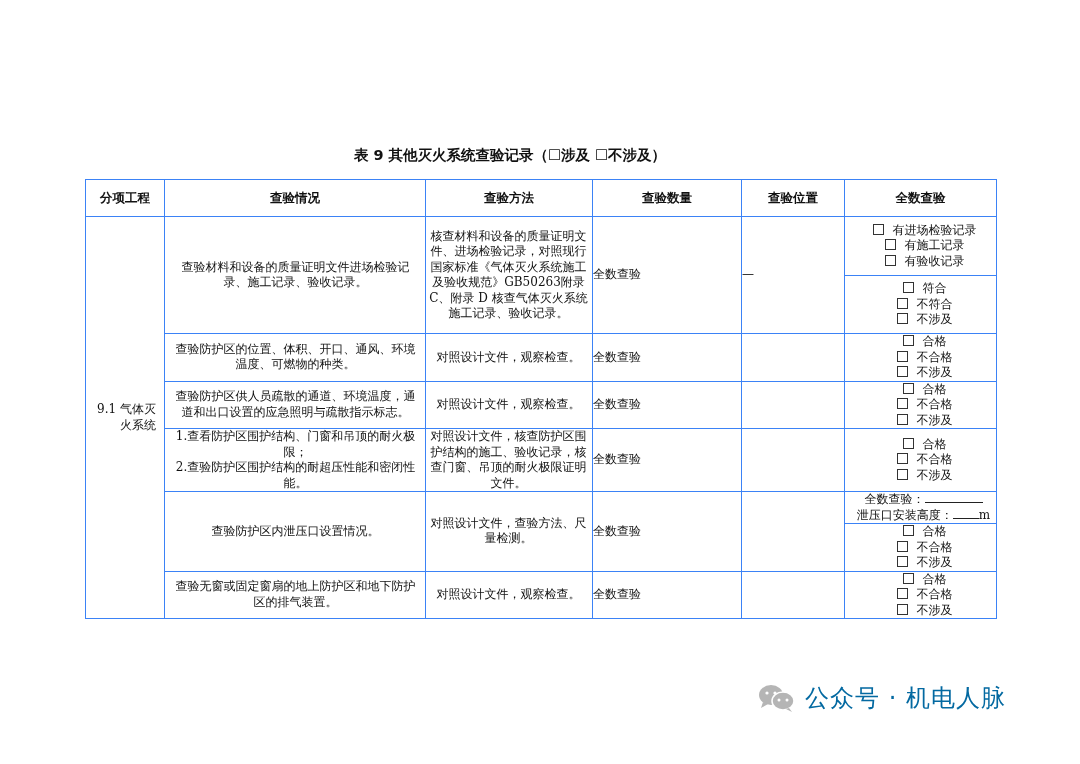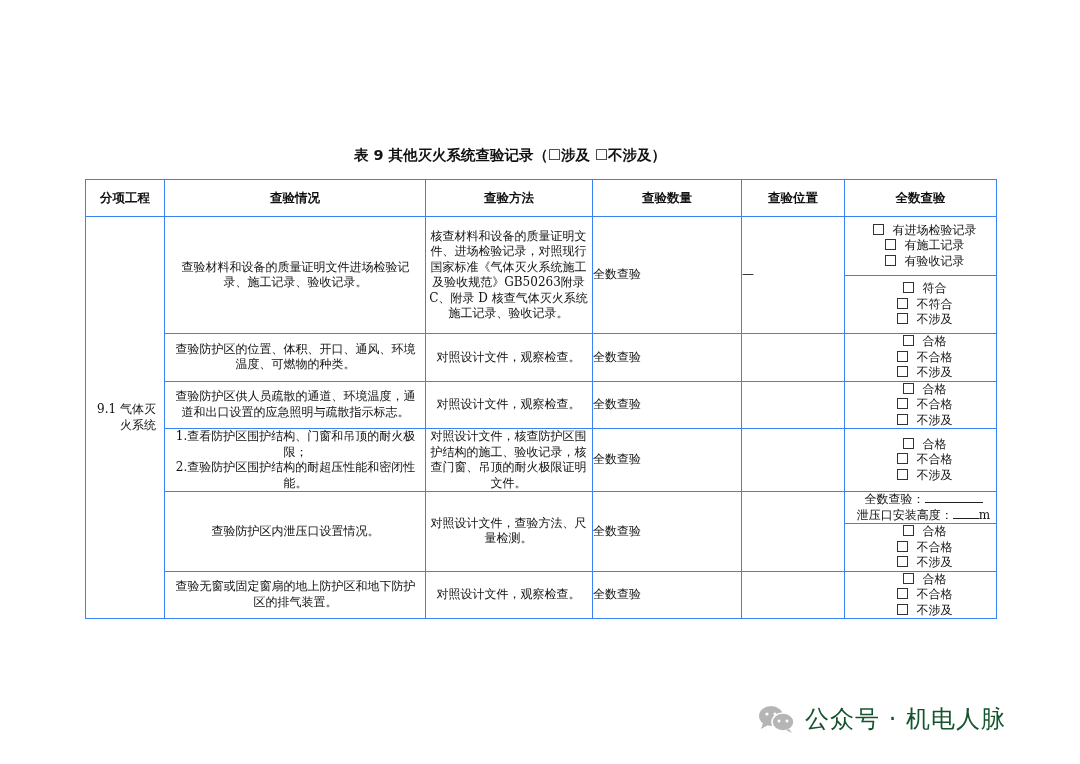--- a/index.html
+++ b/index.html
@@ -24,22 +24,22 @@
   }
   .c-left { text-align:center; padding:0 6px 0 7px !important; }
   .c-center { text-align:left; }
   .c-method { text-align:center; padding:0 4px 0 3px !important; }
   .cat { text-align:center; padding:0 4px !important; }
   .checks { padding:0 0 0 8px !important; text-align:center; line-height:15.5px; }
   .chk { display:block; white-space:nowrap; }
   .box { display:inline-block; width:9px; height:9px; border:1px solid #333; margin-right:9px; vertical-align:-1px; }
   .blank { display:inline-block; border-bottom:1px solid #222; vertical-align:baseline; }
   .watermark {
-    position:absolute; left:757px; top:703px; display:flex; align-items:center;
-    font-family:"DejaVu Sans","Liberation Sans",sans-serif; font-size:24px; color:#14532d; letter-spacing:1px;
+    position:absolute; left:757px; top:682px; display:flex; align-items:center;
+    font-family:"DejaVu Sans","Liberation Sans",sans-serif; font-size:24px; color:#0369a1; letter-spacing:1px;
   }
   .wm-icon { width:40px; height:30px; position:relative; margin-right:8px; }
 </style>
 </head>
 <body>
 
 <div class="title">表 9  其他灭火系统查验记录（☐涉及  ☐不涉及）</div>
 
 <table class="grid">
   <colgroup>

